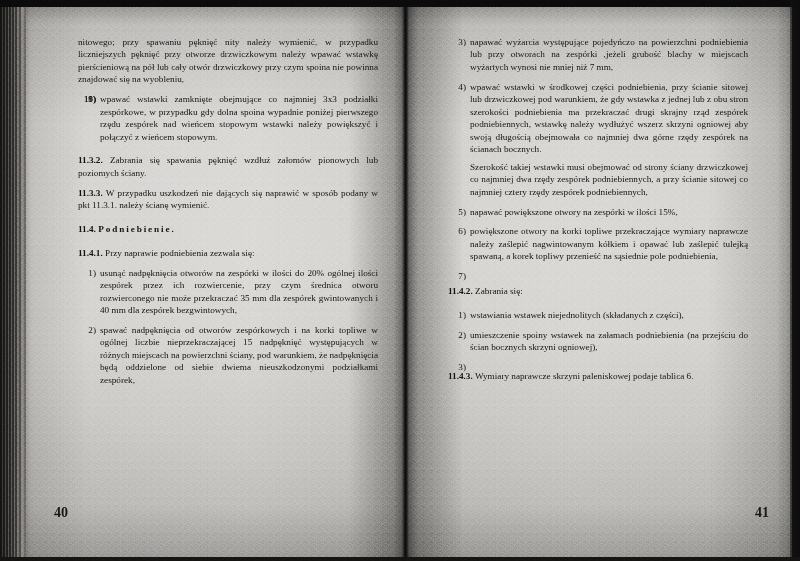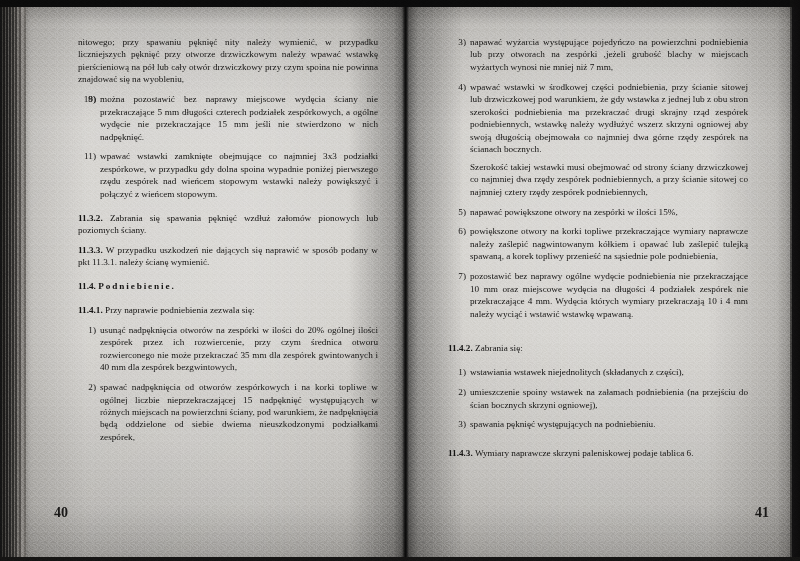--- a/index.html
+++ b/index.html
@@ -248,21 +248,20 @@
     <div class="column" id="col-left">
 
       <p class="para">nitowego; przy spawaniu pęknięć nity należy wymienić, w przypadku liczniejszych pęknięć przy otworze drzwiczkowym należy wpawać wstawkę pierścieniową na pół lub cały otwór drzwiczkowy przy czym spoina nie powinna znajdować się na wyobleniu,</p>
 
       <div class="item">
         <span class="marker">9)</span>
       </div>
 
       <div class="item">
         <span class="marker">18)</span>
-        <span>można pozostawić bez naprawy miejscowe wydęcia ściany nie przekraczające 5 mm długości czterech podziałek zespórkowych, a ogólne wydęcie nie przekraczające 15 mm jeśli nie stwierdzono w nich nadpęknięć.</span>
       </div>
 
       <div class="item">
         <span class="marker">11)</span>
         <span>wpawać wstawki zamknięte obejmujące co najmniej 3x3 podziałki zespórkowe, w przypadku gdy dolna spoina wypadnie poniżej pierwszego rzędu zespórek nad wieńcem stopowym wstawki należy powiększyć i połączyć z wieńcem stopowym.</span>
       </div>
 
       <div class="gap-sm"></div>
 
       <p class="para">
@@ -322,21 +321,20 @@
         <span>napawać powiększone otwory na zespórki w ilości 15%,</span>
       </div>
 
       <div class="item">
         <span class="marker">6)</span>
         <span>powiększone otwory na korki topliwe przekraczające wymiary naprawcze należy zaślepić nagwintowanym kółkiem i opawać lub zaślepić tulejką spawaną, a korek topliwy przenieść na sąsiednie pole podniebienia,</span>
       </div>
 
       <div class="item">
         <span class="marker">7)</span>
-        <span>pozostawić bez naprawy ogólne wydęcie podniebienia nie przekraczające 10 mm oraz miejscowe wydęcia na długości 4 podziałek zespórek nie przekraczające 4 mm. Wydęcia których wymiary przekraczają 10 i 4 mm należy wyciąć i wstawić wstawkę wpawaną.</span>
       </div>
 
       <div class="gap-lg"></div>
 
       <p class="para">
         <span class="sec">11.4.2.</span>
         <span>Zabrania się:</span>
       </p>
 
       <div class="gap-sm"></div>
@@ -346,21 +344,20 @@
         <span>wstawiania wstawek niejednolitych (składanych z części),</span>
       </div>
 
       <div class="item">
         <span class="marker">2)</span>
         <span>umieszczenie spoiny wstawek na załamach podniebienia (na przejściu do ścian bocznych skrzyni ogniowej),</span>
       </div>
 
       <div class="item">
         <span class="marker">3)</span>
-        <span>spawania pęknięć występujących na podniebieniu.</span>
       </div>
 
       <div class="gap-md"></div>
 
       <p class="para">
         <span class="sec">11.4.3.</span>
         <span>Wymiary naprawcze skrzyni paleniskowej podaje tablica 6.</span>
       </p>
 
     </div>

